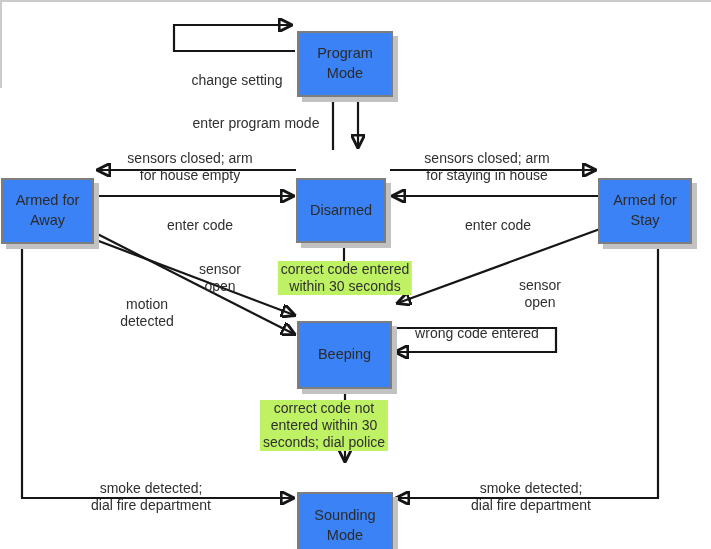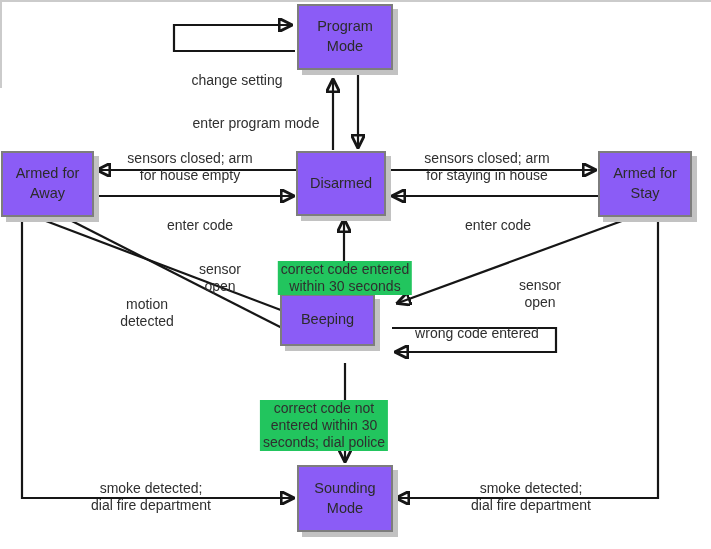--- a/index.html
+++ b/index.html
@@ -16,50 +16,51 @@
     overflow: hidden;
   }
   .edges-layer {
     position: absolute;
     left: 0; top: 0;
     width: 711px; height: 549px;
   }
   .node {
     position: absolute;
     box-sizing: border-box;
-    background: #8b5cf6;
+    background: #3b82f6;
     border: 2px solid #7d7d7d;
     box-shadow: 5px 5px 0 #c2c2c2;
     color: #2b2b2b;
     font-size: 14.5px;
     line-height: 1.35;
     text-align: center;
     display: flex;
     align-items: center;
     justify-content: center;
     white-space: pre-line;
+    margin-top: 27px;
   }
   #n-program-mode   { left: 297px; top: 4px;   width: 96px; height: 66px; }
   #n-disarmed       { left: 296px; top: 151px; width: 90px; height: 65px; }
   #n-armed-away     { left: 1px;   top: 151px; width: 93px; height: 66px; }
   #n-armed-stay     { left: 598px; top: 151px; width: 94px; height: 66px; }
-  #n-beeping        { left: 280px; top: 294px; width: 95px; height: 52px; }
+  #n-beeping        { left: 297px; top: 294px; width: 95px; height: 68px; }
   #n-sounding-alarm { left: 297px; top: 465px; width: 96px; height: 67px; }
 
   .lbl {
     position: absolute;
     transform: translateX(-50%);
     text-align: center;
     color: #2f2f2f;
     font-size: 14px;
     line-height: 17px;
     white-space: pre-line;
     margin-top: 20px;
   }
-  .lbl.mask { background: #22c55e; padding: 0 3px; }
+  .lbl.mask { background: #bef264; padding: 0 3px; }
   #l-change-setting     { left: 237px; top: 52px;  }
   #l-enter-program-mode { left: 256px; top: 95px;  }
   #l-leave-program-mode { left: 434px; top: 95px;  }
   #l-arm-away           { left: 190px; top: 130px; }
   #l-enter-code-left    { left: 200px; top: 197px; }
   #l-arm-stay           { left: 487px; top: 130px; }
   #l-enter-code-right   { left: 498px; top: 197px; }
   #l-sensor-open-left   { left: 220px; top: 241px; }
   #l-motion-detected    { left: 147px; top: 276px; }
   #l-correct-code       { left: 345px; top: 241px; }

